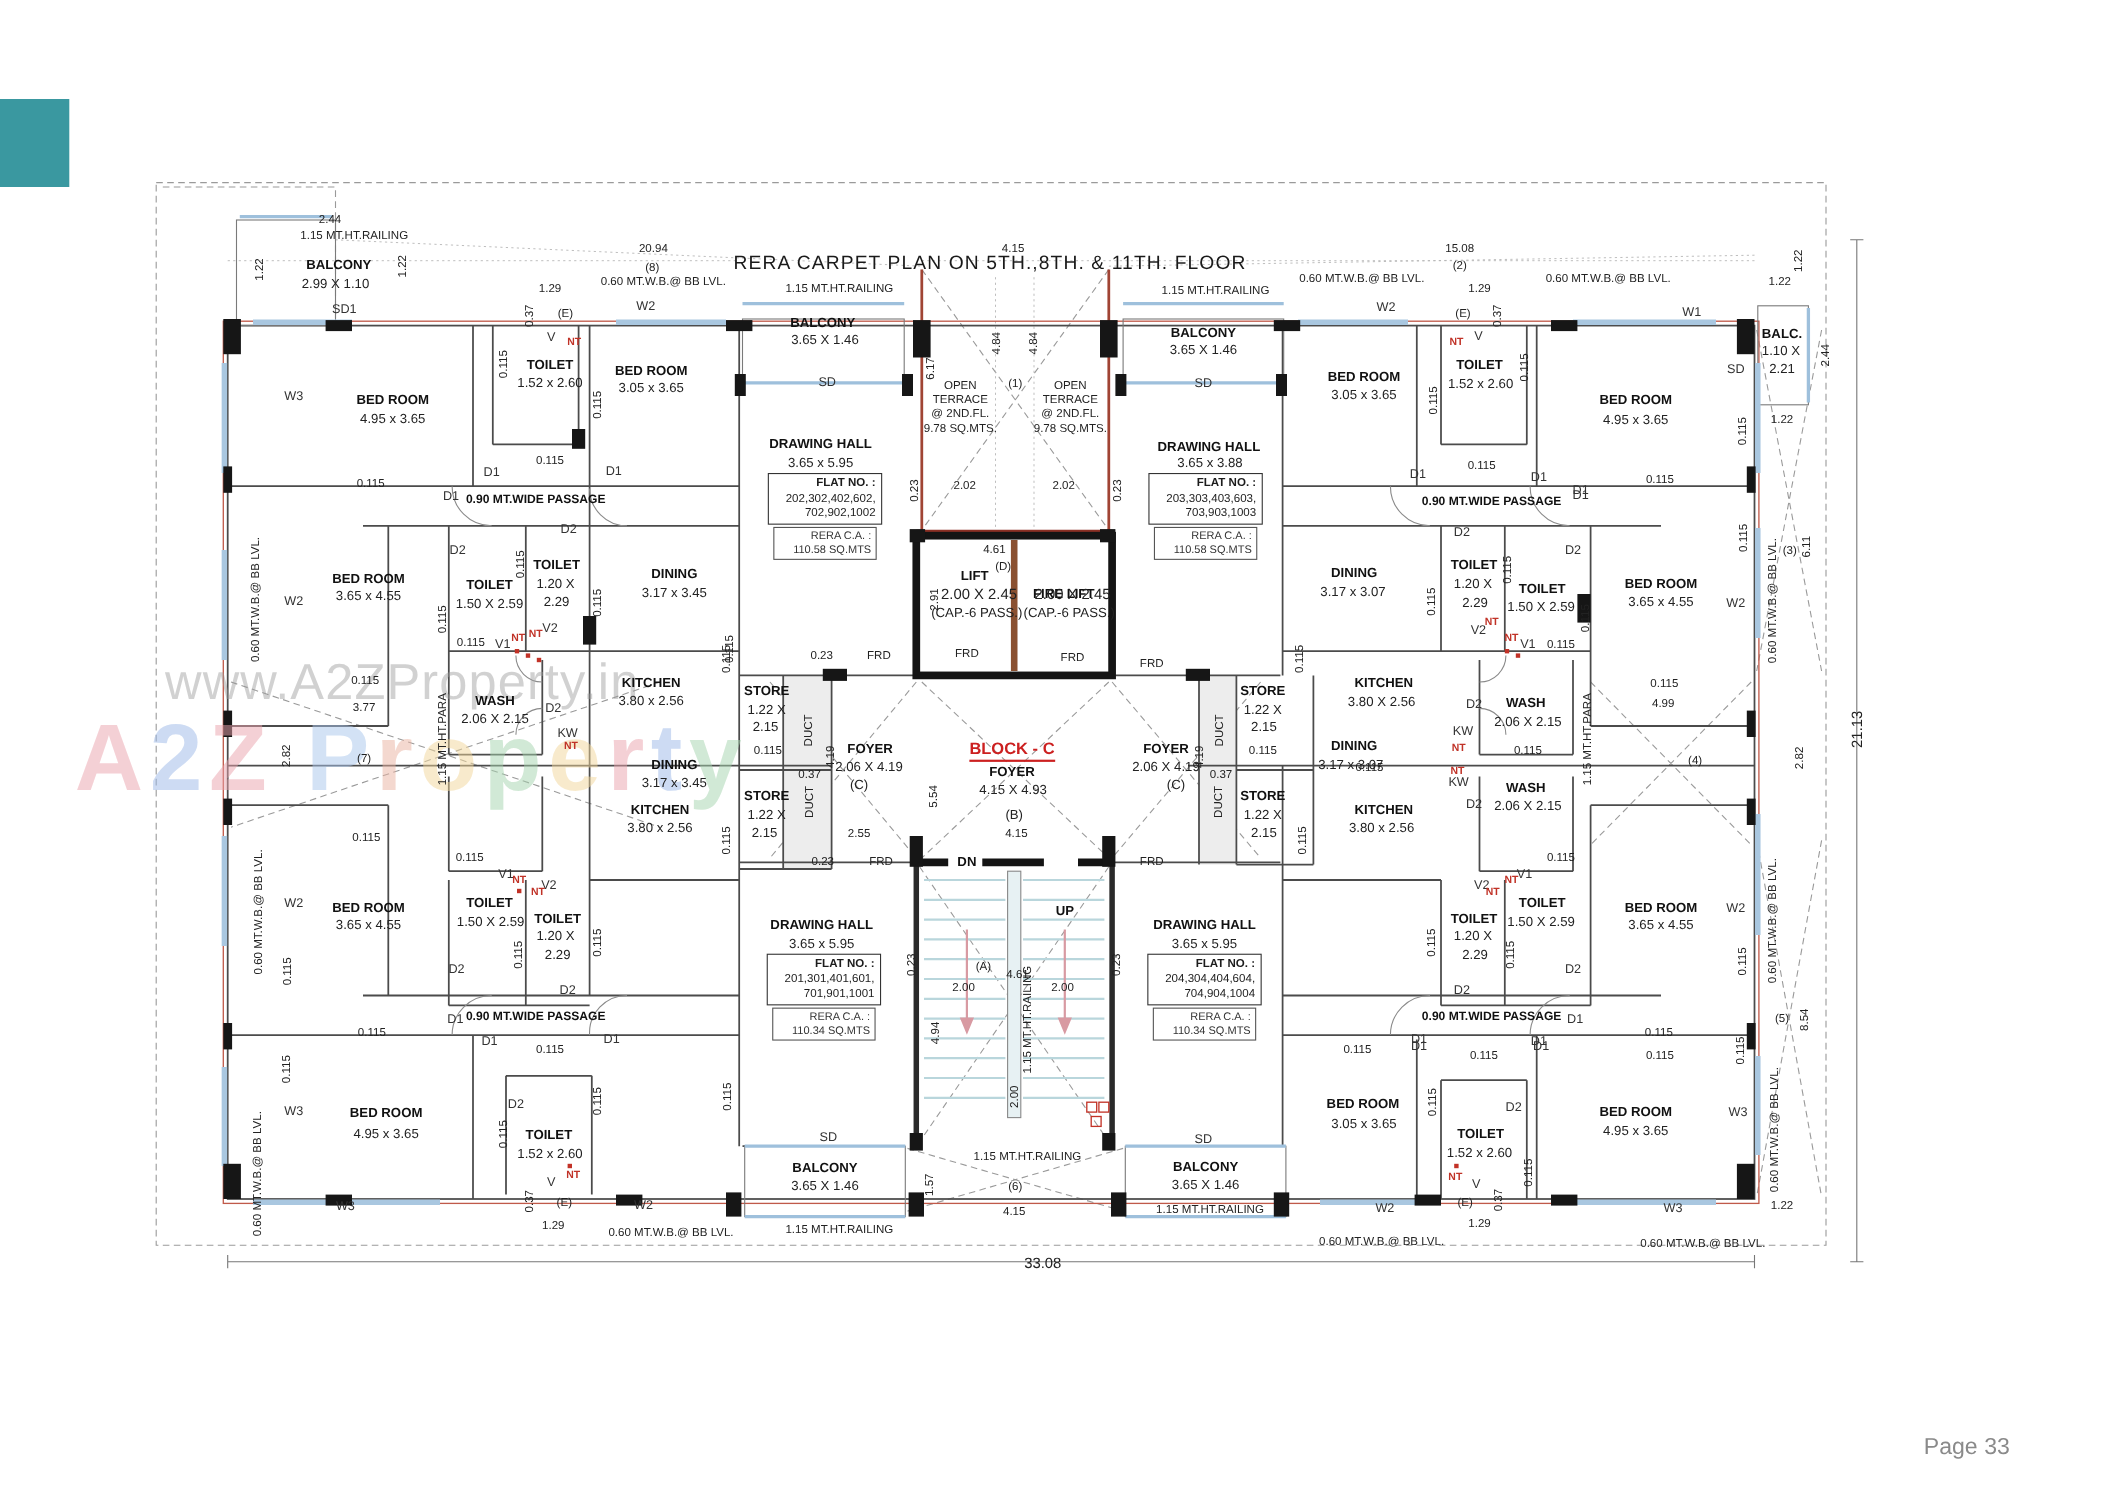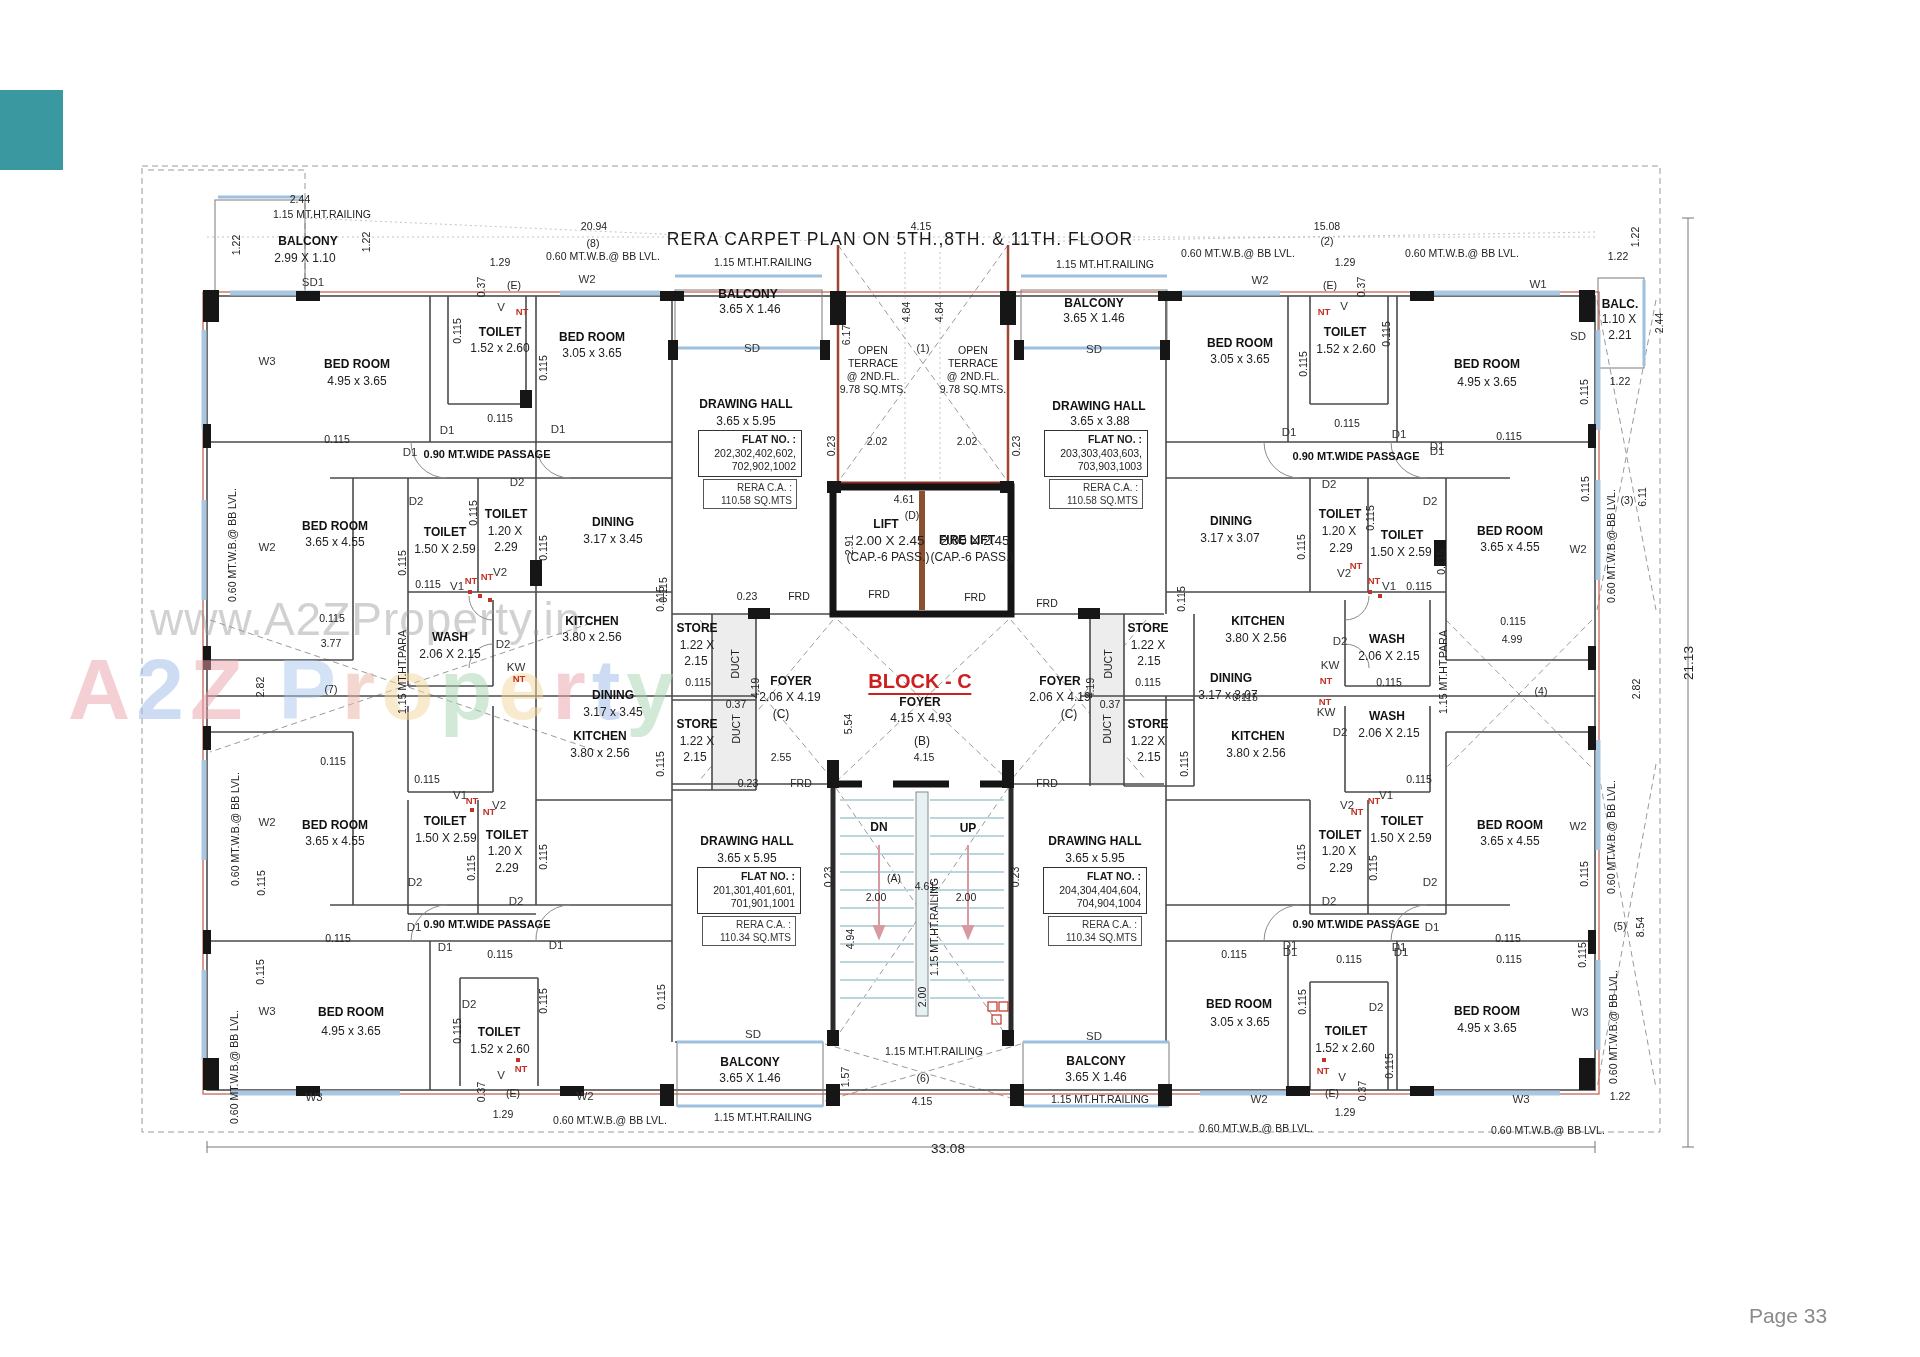--- a/index.html
+++ b/index.html
@@ -15,21 +15,21 @@
   .lbl{position:absolute;transform:translate(-50%,-50%);white-space:nowrap;line-height:1.05;color:#1c1c1c;}
   .lbl.rot{transform:translate(-50%,-50%) rotate(-90deg);}
   .lbl.r{font-weight:bold;font-size:12px;color:#111;}
   .lbl.d{font-size:12px;color:#222;}
   .lbl.s{font-size:10.5px;color:#222;}
   .lbl.w{font-size:11.5px;color:#333;}
   .lbl.red{font-size:9.5px;font-weight:bold;color:#c03227;}
   .lbl.pr{font-size:11px;font-weight:bold;color:#111;}
   .lbl.big{font-size:13.5px;color:#222;}
   .lbl.sub{font-size:17.5px;color:#1a1a1a;letter-spacing:1px;}
-  .lbl.rb{font-size:20px;font-weight:bold;color:#cc2020;border-bottom:2px solid #cc2020;padding-bottom:1px;}
+  .lbl.rb{font-size:15px;font-weight:bold;color:#cc2020;border-bottom:2px solid #cc2020;padding-bottom:1px;}
   
   .card{position:absolute;transform:translateX(-50%);text-align:right;}
   .card .main{border:1px solid #333;background:rgba(255,255,255,.95);padding:2px 5px;
               font-size:10.5px;line-height:1.3;min-width:92px;}
   .card .main .t{font-weight:bold;}
   .card .rera{border:1px solid #555;background:rgba(255,255,255,.95);margin:2px auto 0;
               padding:1px 4px;font-size:10px;line-height:1.3;width:84px;color:#333;}
   
   .wm-url{position:absolute;left:150px;top:592px;font-size:46px;color:#9b9b9b;opacity:.45;
           letter-spacing:1px;white-space:nowrap;}
@@ -505,21 +505,21 @@
       <div class="lbl s rot" style="left: 544px; top: 1001px;">0.115</div>
       <div class="lbl w" style="left: 501px; top: 1075px;">V</div>
       <div class="lbl red" style="left: 521px; top: 1069px;">NT</div>
       <div class="lbl s" style="left: 513px; top: 1094px;">(E)</div>
       <div class="lbl s rot" style="left: 482px; top: 1092px;">0.37</div>
       <div class="lbl s" style="left: 503px; top: 1115px;">1.29</div>
       <div class="lbl w" style="left: 314px; top: 1097px;">W3</div>
       <div class="lbl w" style="left: 585px; top: 1096px;">W2</div>
       <div class="lbl s" style="left: 610px; top: 1121px;">0.60 MT.W.B.@ BB LVL.</div>
       <div class="lbl s rot" style="left: 235px; top: 1067px;">0.60 MT.W.B.@ BB LVL.</div>
-      <div class="lbl r" style="left: 879px; top: 827px;">DN</div>
+      <div class="lbl r" style="left: 879px; top: 784px;">DN</div>
       <div class="lbl r" style="left: 968px; top: 828px;">UP</div>
       <div class="lbl s" style="left: 894px; top: 879px;">(A)</div>
       <div class="lbl s" style="left: 925px; top: 887px;">4.61</div>
       <div class="lbl s" style="left: 876px; top: 898px;">2.00</div>
       <div class="lbl s" style="left: 966px; top: 898px;">2.00</div>
       <div class="lbl s rot" style="left: 935px; top: 927px;">1.15 MT.HT.RAILING</div>
       <div class="lbl s rot" style="left: 851px; top: 939px;">4.94</div>
       <div class="lbl s rot" style="left: 923px; top: 997px;">2.00</div>
       <div class="lbl s rot" style="left: 829px; top: 877px;">0.23</div>
       <div class="lbl s rot" style="left: 1016px; top: 877px;">0.23</div>

